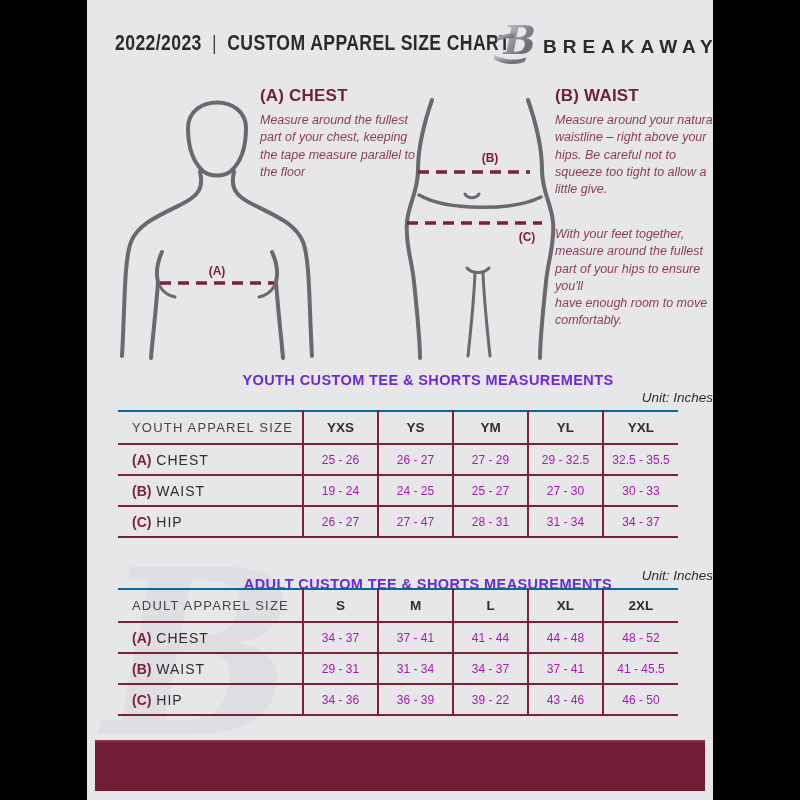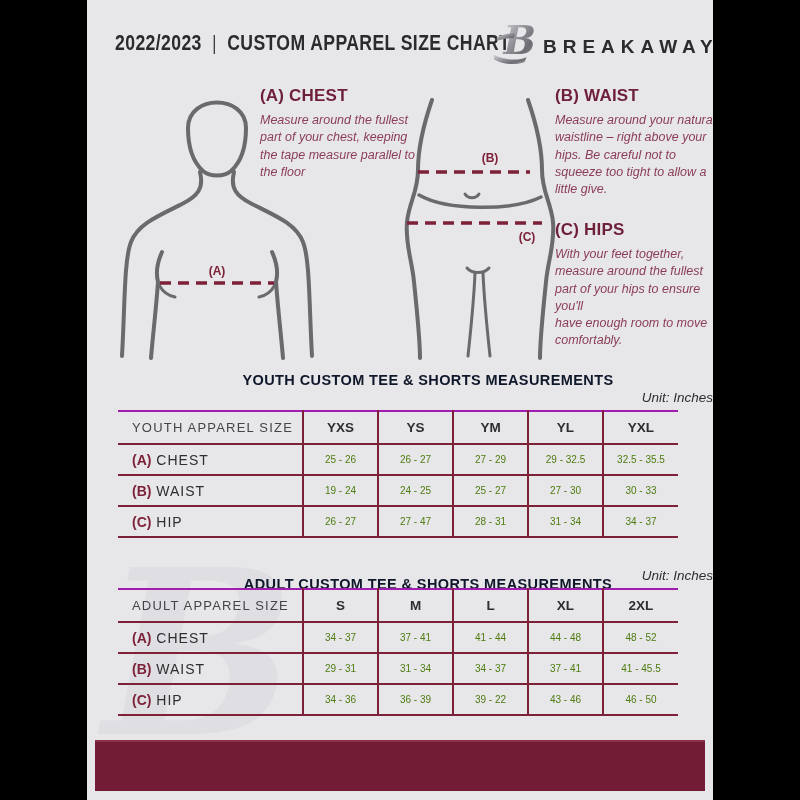--- a/index.html
+++ b/index.html
@@ -28,38 +28,38 @@
   .sec{position:absolute;z-index:1;}
   .sec h3{margin:0;font-size:17px;font-weight:800;color:#6e1f3a;letter-spacing:.2px;}
   .sec p{margin:6px 0 0 0;font-size:12.5px;font-style:italic;line-height:1.38;
     color:#8b3d57;white-space:pre-line;}
   .sec-chest{left:173px;top:86px;width:155px;}
   .sec-waist{left:468px;top:86px;width:162px;}
   .sec-hips{left:468px;top:220px;width:158px;}
 
   
   .tbl-title{position:absolute;left:0;width:682px;text-align:center;z-index:1;
-    font-size:14.5px;font-weight:700;color:#0f172a;letter-spacing:.4px;}
+    font-size:14.5px;font-weight:700;color:#6d28d9;letter-spacing:.4px;}
   .tbl-unit{position:absolute;left:0;width:626px;text-align:right;z-index:1;
     font-size:13.5px;font-style:italic;color:#2e2d30;}
   .youth-title{top:372px;} .youth-unit{top:390px;}
   .adult-title{top:576px;} .adult-unit{top:568px;}
   table.size-table{position:absolute;left:31px;width:560px;border-collapse:collapse;
     table-layout:fixed;z-index:1;}
   .youth-table{top:410px;} .adult-table{top:588px;}
   .size-table col.c0{width:185px;}
   .size-table th,.size-table td{padding:0;text-align:center;vertical-align:middle;}
   .size-table th{height:31px;font-size:13.5px;font-weight:700;color:#2e2d30;}
-  .size-table td{height:29px;font-size:10px;color:#4d7c0f;}
+  .size-table td{height:29px;font-size:12px;color:#a21caf;}
   .size-table th.lbl{font-weight:400;font-size:13px;color:#454449;letter-spacing:1.2px;
     text-align:left;padding-left:14px;}
   .size-table td.lbl{text-align:left;padding-left:14px;font-size:14px;color:#2e2d30;
     letter-spacing:1px;}
   .size-table td.lbl .pfx{font-weight:800;color:#7d2138;letter-spacing:0;}
-  .size-table thead tr{border-top:2px solid #a21caf;border-bottom:2px solid #7d2138;}
+  .size-table thead tr{border-top:2px solid #0369a1;border-bottom:2px solid #7d2138;}
   .size-table tbody tr{border-bottom:2px solid #7d2138;}
   .size-table th + th, .size-table td + td{border-left:2px solid #7d2138;margin-left:36px;}
 
   
   .footer-bar{position:absolute;left:8px;top:740px;width:610px;height:51px;
     background:#721d35;border-top:2px solid #8a3049;box-sizing:border-box;z-index:2;}
 
   svg text.figlabel{font-family:"Liberation Sans", sans-serif;font-weight:700;
     font-size:12px;fill:#7d2138;}
 </style>
@@ -123,21 +123,20 @@
 
   <div class="sec sec-chest">
     <h3>(A) CHEST</h3>
     <p>Measure around the fullest part of your chest, keeping the tape measure parallel to the floor</p>
   </div>
   <div class="sec sec-waist">
     <h3>(B) WAIST</h3>
     <p>Measure around your natural waistline – right above your hips. Be careful not to squeeze too tight to allow a little give.</p>
   </div>
   <div class="sec sec-hips">
-    <h3>(C) HIPS</h3>
     <p>With your feet together, measure around the fullest part of your hips to ensure you'll
 have enough room to move comfortably.</p>
   </div>
 
   <div class="tbl-title youth-title">YOUTH CUSTOM TEE &amp; SHORTS MEASUREMENTS</div>
   <div class="tbl-unit youth-unit">Unit: Inches</div>
   <table class="size-table youth-table">
     <colgroup>
         <col class="c0">
         <col>

